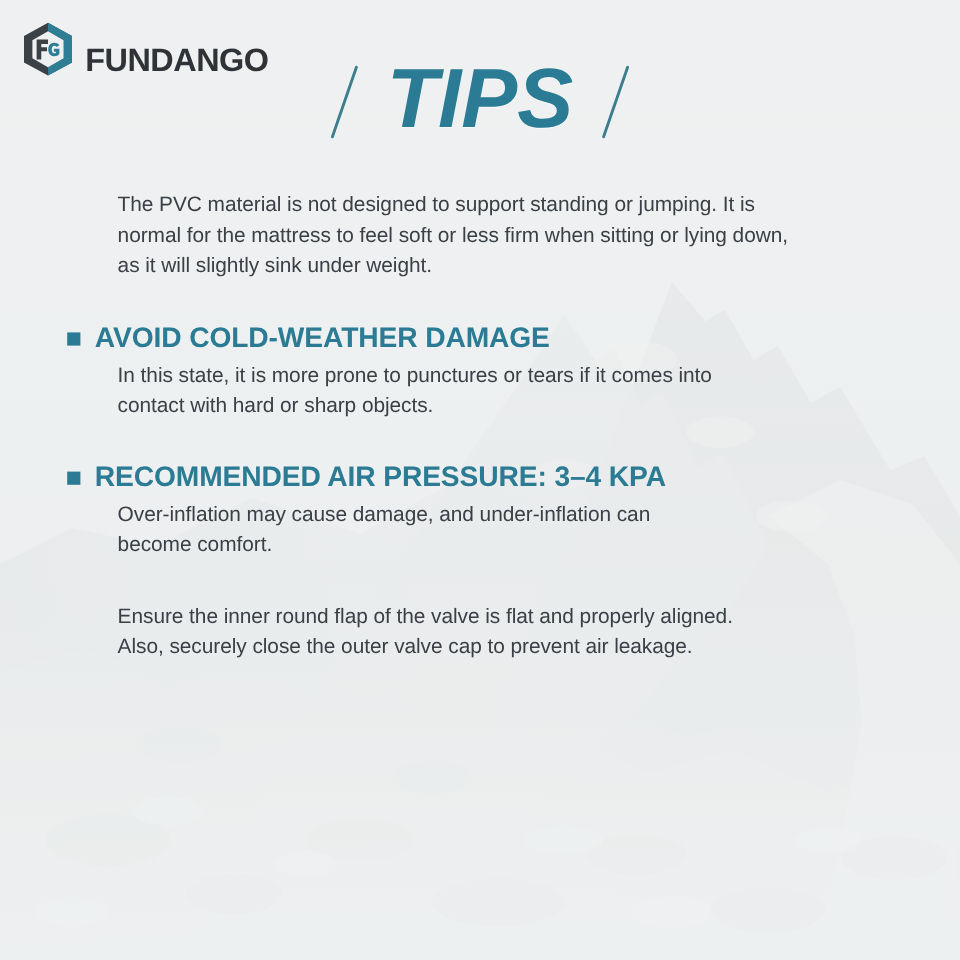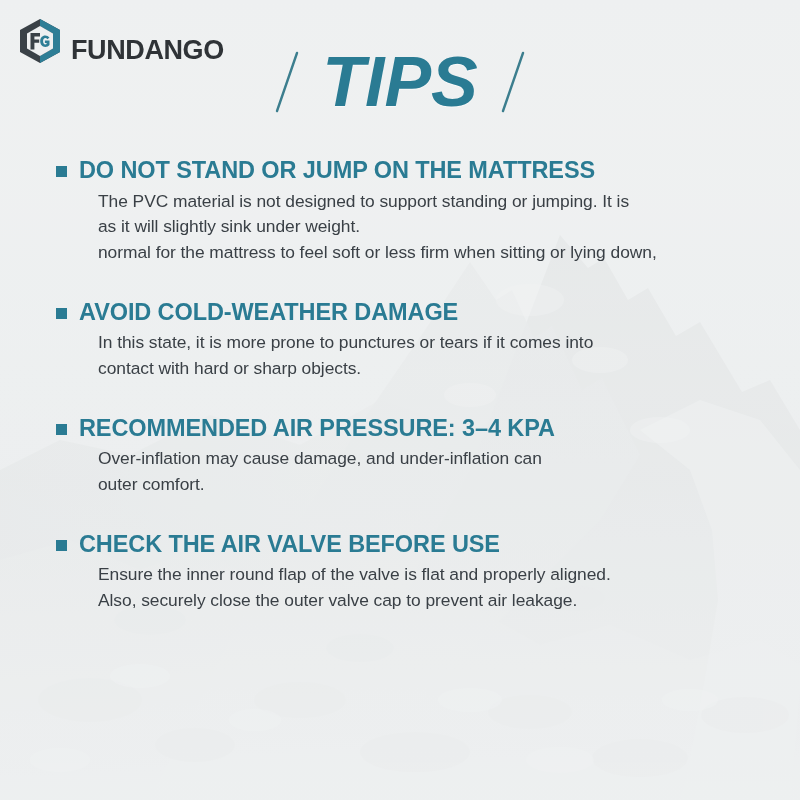--- a/index.html
+++ b/index.html
@@ -36,21 +36,21 @@
     font-weight:bold;
     letter-spacing:-0.4px;
     color:#2f3337;
     line-height:1;
     white-space:nowrap;
   }
 
   
   #title-row{
     position:absolute;left:0;right:0;top:47px;
-    display:flex;align-items:center;justify-content:center;
+    display:flex;align-items:flex-end;justify-content:center;
     gap:22px;
     z-index:5;
   }
   .slash{display:block;}
   #tips-word{
     font-size:70px;
     font-weight:bold;
     font-style:italic;
     color:#2a7b93;
     letter-spacing:0px;
@@ -202,28 +202,24 @@
     </svg>
     <div id="tips-word">TIPS</div>
     <svg class="slash" width="26" height="64" viewBox="0 0 26 64">
       <line x1="3" y1="61" x2="23" y2="3" stroke="#3c7e8e" stroke-width="2.4" stroke-linecap="round"></line>
     </svg>
   </div>
 
   <div id="tips-list">
 
     <div class="tip">
-      <div class="tip-head">
-        <span class="bullet"></span>
-        <span class="tip-title">DO NOT STAND OR JUMP ON THE MATTRESS</span>
-      </div>
       <div class="tip-body">
         <span class="ln">The PVC material is not designed to support standing or jumping. It is</span>
+        <span class="ln">normal for the mattress to feel soft or less firm when sitting or lying down,</span>
         <span class="ln">as it will slightly sink under weight.</span>
-        <span class="ln">normal for the mattress to feel soft or less firm when sitting or lying down,</span>
       </div>
     </div>
 
     <div class="tip">
       <div class="tip-head">
         <span class="bullet"></span>
         <span class="tip-title">AVOID COLD-WEATHER DAMAGE</span>
       </div>
       <div class="tip-body">
         <span class="ln">In this state, it is more prone to punctures or tears if it comes into</span>
@@ -231,29 +227,25 @@
       </div>
     </div>
 
     <div class="tip">
       <div class="tip-head">
         <span class="bullet"></span>
         <span class="tip-title">RECOMMENDED AIR PRESSURE: 3–4 KPA</span>
       </div>
       <div class="tip-body">
         <span class="ln">Over-inflation may cause damage, and under-inflation can</span>
-        <span class="ln">outer comfort.</span>
-      </div>
-    </div>
-
-    <div class="tip">
-      <div class="tip-head">
-        <span class="bullet"></span>
-        <span class="tip-title">CHECK THE AIR VALVE BEFORE USE</span>
-      </div>
+        <span class="ln">become comfort.</span>
+      </div>
+    </div>
+
+    <div class="tip">
       <div class="tip-body">
         <span class="ln">Ensure the inner round flap of the valve is flat and properly aligned.</span>
         <span class="ln">Also, securely close the outer valve cap to prevent air leakage.</span>
       </div>
     </div>
 
   </div>
 </div>
 
 </body></html>

